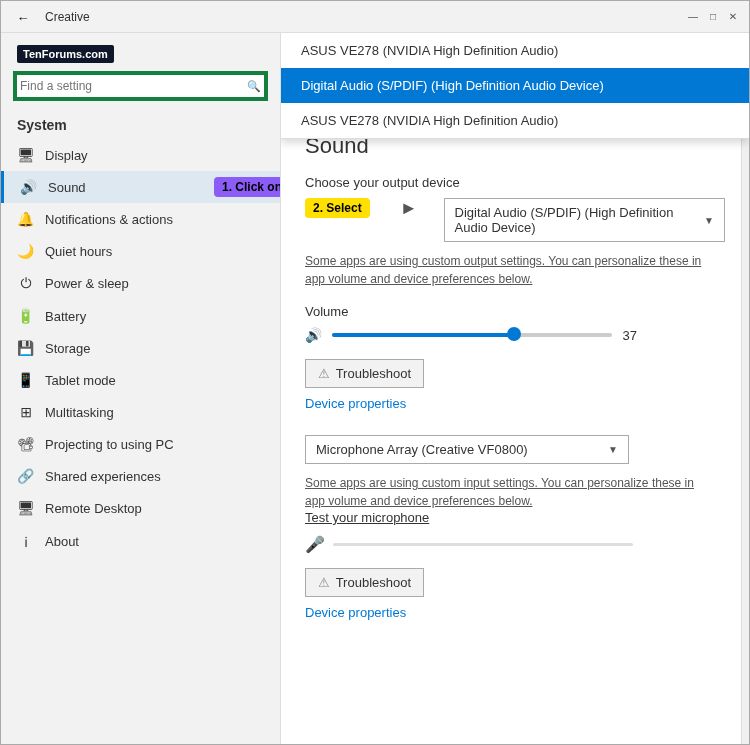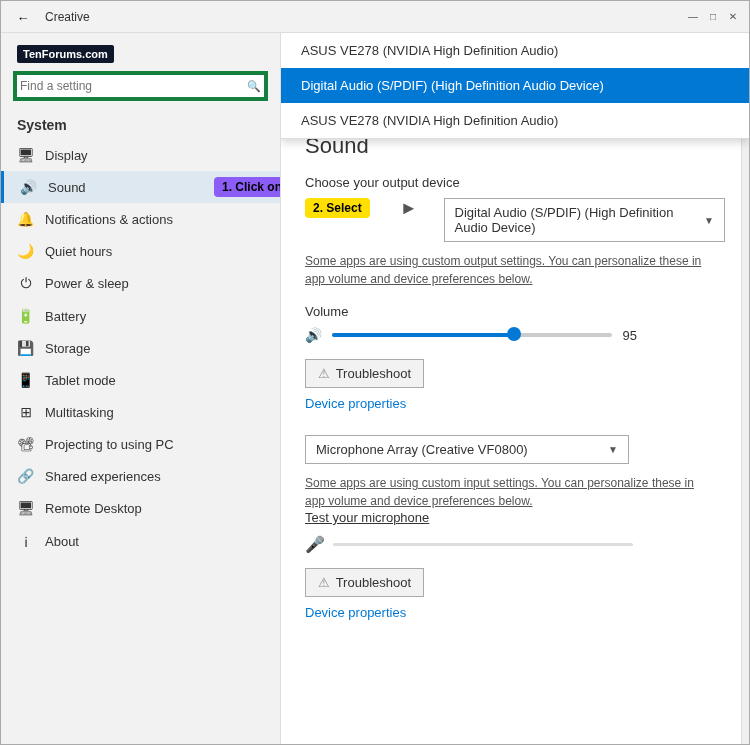--- a/index.html
+++ b/index.html
@@ -202,21 +202,21 @@
         <p class="helper-text">Some apps are using custom output settings. You can personalize these in app volume and device preferences below.</p>
 
         <div class="volume-section">
           <div class="volume-label">Volume</div>
           <div class="volume-row">
             <span class="volume-icon">🔊</span>
             <div class="volume-slider">
               <div class="volume-fill"></div>
               <div class="volume-thumb"></div>
             </div>
-            <span class="volume-value">95</span>
+            <span class="volume-value">37</span>
           </div>
         </div>
 
         <button class="troubleshoot-btn">
           <span class="warn-icon">⚠</span>
           <span>Troubleshoot</span>
         </button>
 
         <div style="margin-top:8px;">
           <a class="device-properties">Device properties</a>

